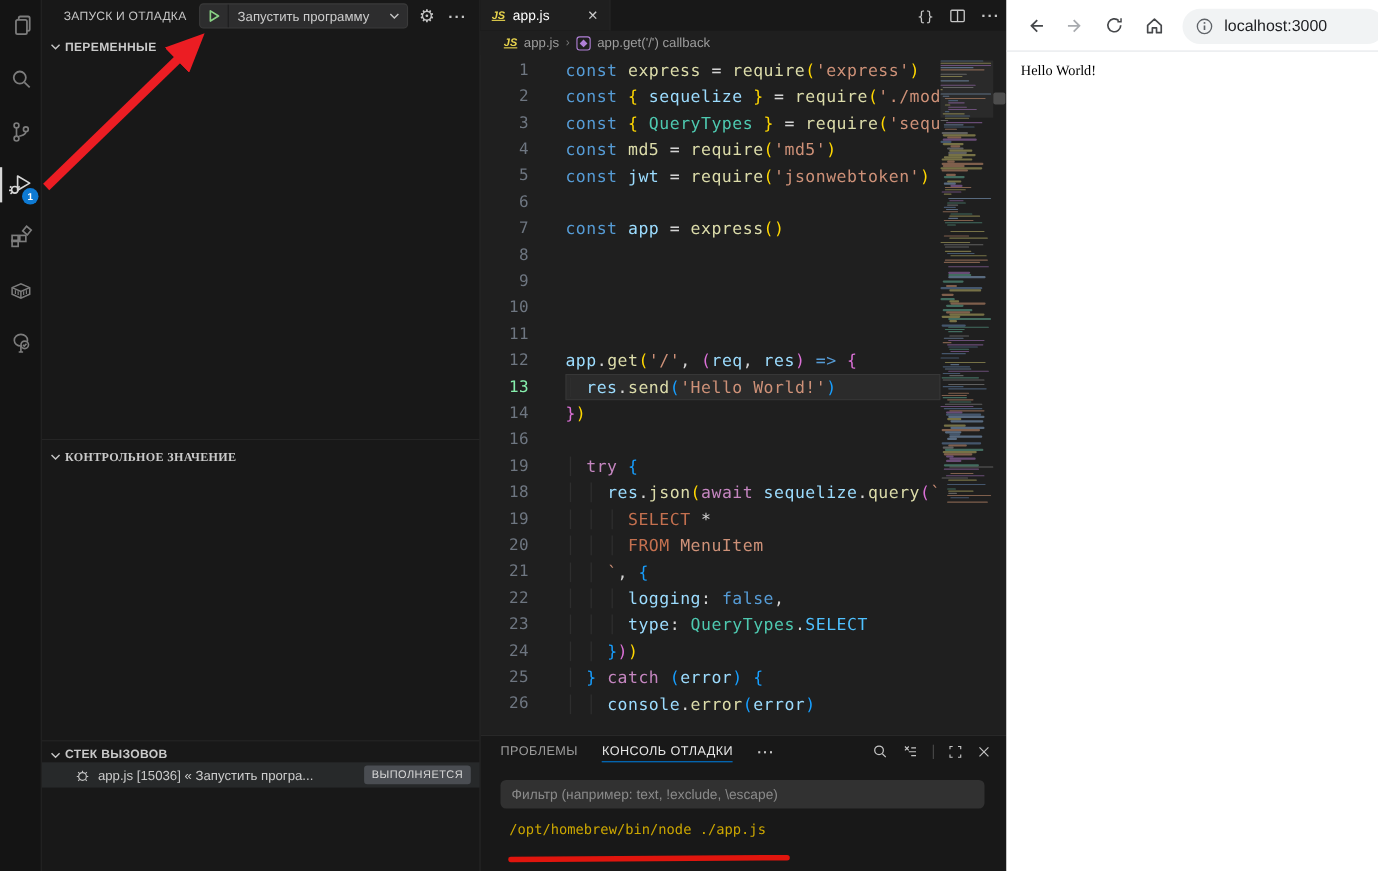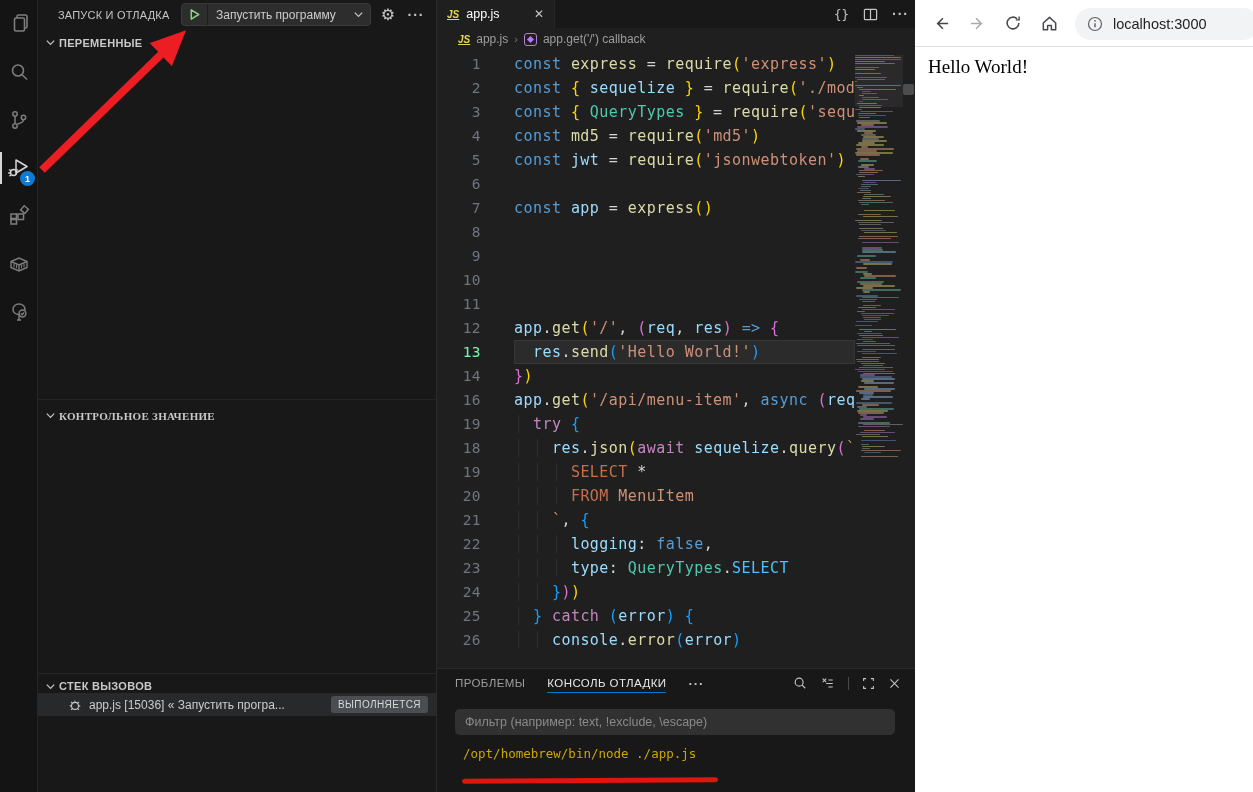--- a/index.html
+++ b/index.html
@@ -82,21 +82,21 @@
   .red-underline { position:absolute; left:462px; top:778px; width:256px; height:4.5px; background:#e0150d; border-radius:4px; transform:rotate(-.35deg); z-index:40;}
 
   
   .browser { position:absolute; left:915px; top:0; width:338px; height:792px; background:#ffffff; }
   .b-toolbar { position:absolute; left:0; top:0; right:0; height:47px; background:#ffffff; border-bottom:1px solid #dcdfe3; display:flex; align-items:center; }
   .b-icon { width:20px; height:20px; margin-left:16px; color:#46484b; display:flex; align-items:center; justify-content:center;}
   .b-icon.disabled { color:#a8abaf; }
   .addr-pill { position:absolute; left:160px; top:8px; right:-6px; height:32px; background:#f1f3f4; border-radius:16px; display:flex; align-items:center; padding-left:12px; gap:10px;}
   .addr-url { font-size:14.5px; color:#202124; }
   .b-page { position:absolute; top:47px; left:0; right:0; bottom:0; background:#fff; }
-  .hello { margin:9px 0 0 13px; font-family:"Liberation Serif","DejaVu Serif",serif; font-size:19px; color:#000; }
+  .hello { margin:9px 0 0 13px; font-family:"Liberation Serif","DejaVu Serif",serif; font-size:13px; color:#000; }
 
   .arrow-overlay { position:absolute; left:0; top:0; width:1253px; height:792px; pointer-events:none; z-index:60; }
   svg { display:block; }
 </style>
 </head>
 <body>
 
 <div class="app">
 
   <div class="activitybar">
@@ -245,21 +245,21 @@
           <div class="crow"><span class="gut">5</span><span class="ctext"><span class="tk-kw">const </span><span class="tk-var">jwt</span><span class="tk-op"> = </span><span class="tk-fn">require</span><span class="tk-b1">(</span><span class="tk-str">'jsonwebtoken'</span><span class="tk-b1">)</span></span></div>
           <div class="crow"><span class="gut">6</span><span class="ctext"></span></div>
           <div class="crow"><span class="gut">7</span><span class="ctext"><span class="tk-kw">const </span><span class="tk-var">app</span><span class="tk-op"> = </span><span class="tk-fn">express</span><span class="tk-b1">()</span></span></div>
           <div class="crow"><span class="gut">8</span></div>
           <div class="crow"><span class="gut">9</span><span class="ctext"></span></div>
           <div class="crow"><span class="gut">10</span></div>
           <div class="crow"><span class="gut">11</span><span class="ctext"></span></div>
           <div class="crow"><span class="gut">12</span><span class="ctext"><span class="tk-var">app</span><span class="tk-op">.</span><span class="tk-fn">get</span><span class="tk-b1">(</span><span class="tk-str">'/'</span><span class="tk-op">, </span><span class="tk-b2">(</span><span class="tk-var">req</span><span class="tk-op">, </span><span class="tk-var">res</span><span class="tk-b2">)</span><span class="tk-op"> </span><span class="tk-kw">=&gt;</span><span class="tk-op"> </span><span class="tk-b2">{</span></span></div>
           <div class="crow active"><span class="gut">13</span><span class="ctext"><span class="guide">│ </span><span class="tk-var">res</span><span class="tk-op">.</span><span class="tk-fn">send</span><span class="tk-b3">(</span><span class="tk-str">'Hello World!'</span><span class="tk-b3">)</span></span></div>
           <div class="crow"><span class="gut">14</span><span class="ctext"><span class="tk-b2">}</span><span class="tk-b1">)</span></span></div>
-          <div class="crow"><span class="gut">16</span><span class="ctext"><span class="tk-var">app</span><span class="tk-op">.</span><span class="tk-fn">get</span><span class="tk-b1">(</span><span class="tk-str">'/api/menu-item'</span><span class="tk-op">, </span><span class="tk-kw">async </span><span class="tk-b2">(</span><span class="tk-var">req</span></span></div>
+          <div class="crow"><span class="gut">16</span></div>
           <div class="crow"><span class="gut">19</span><span class="ctext"><span class="guide">│ </span><span class="tk-ctrl">try </span><span class="tk-b3">{</span></span></div>
           <div class="crow"><span class="gut">18</span><span class="ctext"><span class="guide">│ </span><span class="guide">│ </span><span class="tk-var">res</span><span class="tk-op">.</span><span class="tk-fn">json</span><span class="tk-b1">(</span><span class="tk-ctrl">await </span><span class="tk-var">sequelize</span><span class="tk-op">.</span><span class="tk-fn">query</span><span class="tk-b2">(</span><span class="tk-str">`</span></span></div>
           <div class="crow"><span class="gut">19</span><span class="ctext"><span class="guide">│ </span><span class="guide">│ </span><span class="guide">│ </span><span class="tk-sql">SELECT</span><span class="tk-op"> *</span></span></div>
           <div class="crow"><span class="gut">20</span><span class="ctext"><span class="guide">│ </span><span class="guide">│ </span><span class="guide">│ </span><span class="tk-sql">FROM</span><span class="tk-str"> MenuItem</span></span></div>
           <div class="crow"><span class="gut">21</span><span class="ctext"><span class="guide">│ </span><span class="guide">│ </span><span class="tk-str">`</span><span class="tk-op">, </span><span class="tk-b3">{</span></span></div>
           <div class="crow"><span class="gut">22</span><span class="ctext"><span class="guide">│ </span><span class="guide">│ </span><span class="guide">│ </span><span class="tk-var">logging</span><span class="tk-op">: </span><span class="tk-kw">false</span><span class="tk-op">,</span></span></div>
           <div class="crow"><span class="gut">23</span><span class="ctext"><span class="guide">│ </span><span class="guide">│ </span><span class="guide">│ </span><span class="tk-var">type</span><span class="tk-op">: </span><span class="tk-type">QueryTypes</span><span class="tk-op">.</span><span class="tk-cst">SELECT</span></span></div>
           <div class="crow"><span class="gut">24</span><span class="ctext"><span class="guide">│ </span><span class="guide">│ </span><span class="tk-b3">}</span><span class="tk-b2">)</span><span class="tk-b1">)</span></span></div>
           <div class="crow"><span class="gut">25</span><span class="ctext"><span class="guide">│ </span><span class="tk-b3">}</span><span class="tk-op"> </span><span class="tk-ctrl">catch </span><span class="tk-b3">(</span><span class="tk-var">error</span><span class="tk-b3">)</span><span class="tk-op"> </span><span class="tk-b3">{</span></span></div>
           <div class="crow"><span class="gut">26</span><span class="ctext"><span class="guide">│ </span><span class="guide">│ </span><span class="tk-var">console</span><span class="tk-op">.</span><span class="tk-fn">error</span><span class="tk-b3">(</span><span class="tk-var">error</span><span class="tk-b3">)</span></span></div>

